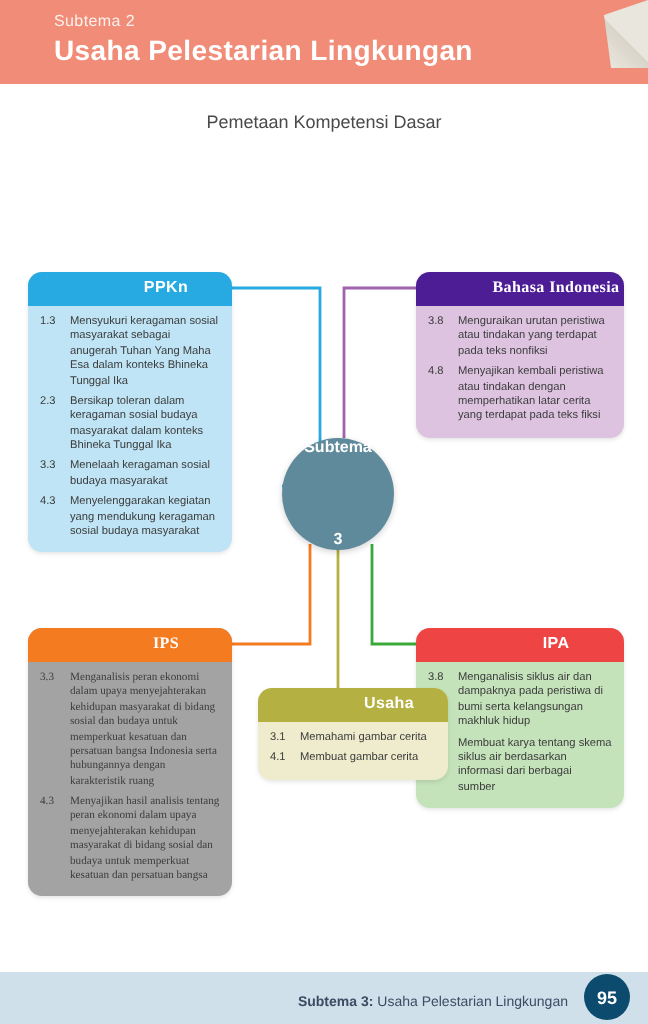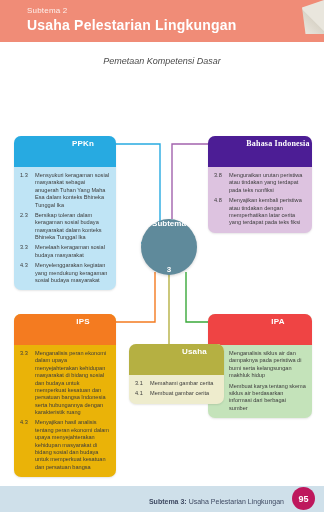--- a/index.html
+++ b/index.html
@@ -29,49 +29,49 @@
   .corner-fold{
     position:absolute;right:0;top:0;width:22px;height:34px;
     background:linear-gradient(225deg,#e9e6dd 0%,#e9e6dd 55%,#d9d4c8 56%,#ece9e1 100%);
     clip-path:polygon(100% 0,100% 100%,16% 100%,0 22%);
     box-shadow:-1px 1px 2px rgba(0,0,0,.12);
   }
 
   
   .caption{
     position:absolute;top:56px;left:0;width:324px;text-align:center;
-    font-size:9px;color:#4a4a4a;font-style:italic;
+    font-size:9px;color:#4a4a4a;
   }
 
   
   .wires{position:absolute;left:0;top:0;width:324px;height:512px;pointer-events:none;}
 
   
   .card{
     position:absolute;border-radius:7px;overflow:hidden;
     box-shadow:0 1px 2px rgba(0,0,0,.10);
   }
   .card-title{
-    height:31px;line-height:15px;text-align:center;
+    height:17px;line-height:15px;text-align:center;
     font-size:8px;font-weight:bold;color:#ffffff;letter-spacing:.2px;padding-left:36px;
   }
   .card-body{padding:5px 6px 6px 6px;}
   .kd{display:flex;margin-bottom:3px;line-height:1.32;}
   .kd:last-child{margin-bottom:0;}
   .kd-num{flex:0 0 15px;font-size:5.6px;color:#3c3c3c;}
   .kd-txt{flex:1;font-size:5.6px;color:#3c3c3c;}
 
   
   #card-ppkn{left:14px;top:136px;width:102px;background:#bfe4f5;}
   #card-ppkn .card-title{background:#27aae1;}
   
   #card-bindo{left:208px;top:136px;width:104px;background:#ddc3e0;}
   #card-bindo .card-title{background:#4c1d95;font-family:Liberation Serif, serif;}
   
-  #card-ips{left:14px;top:314px;width:102px;background:#eab308;}
+  #card-ips{left:14px;top:314px;width:102px;background:#a3a3a3;font-family:Liberation Serif, serif;}
   #card-ips .card-title{background:#f47b20;}
   
   #card-ipa{left:208px;top:314px;width:104px;background:#c4e3ba;}
   #card-ipa .card-title{background:#ef4444;}
   
   #card-sbdp{left:129px;top:344px;width:95px;background:#eeeccd;}
   #card-sbdp .card-title{background:#b5b042;color:#ffffff;}
 
   
   .hub{
@@ -87,21 +87,21 @@
     position:absolute;left:0;bottom:0;width:324px;height:26px;
     background:#cfe0ea;
   }
   .footer-text{
     position:absolute;right:40px;bottom:7px;
     font-size:7px;color:#3f4a63;
   }
   .footer-text b{font-weight:bold;}
   .page-badge{
     position:absolute;right:9px;bottom:2px;width:23px;height:23px;border-radius:50%;
-    background:#be185d;color:#ffffff;font-size:9px;font-weight:bold;
+    background:#0c4a6e;color:#ffffff;font-size:9px;font-weight:bold;
     display:flex;align-items:center;justify-content:center;
   }
 </style>
 </head>
 <body>
 
 <div class="page">
 
   <div class="header">
     <div class="header-sub">Subtema 2</div>

